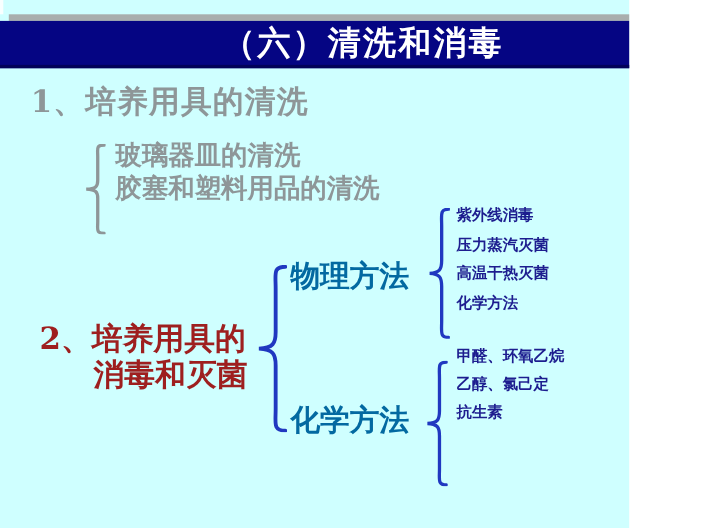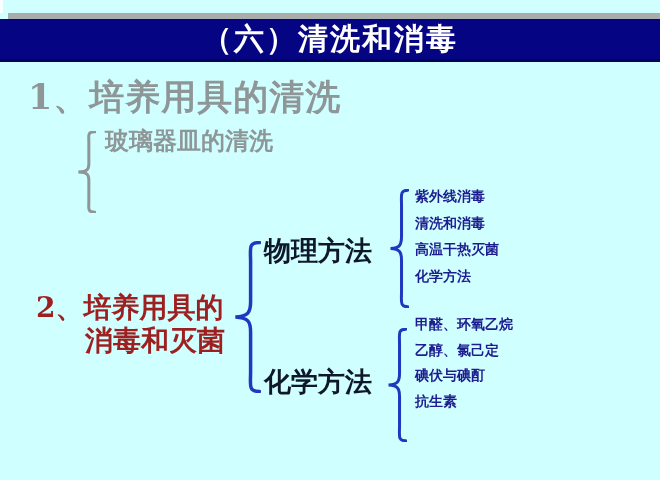--- a/index.html
+++ b/index.html
@@ -1,18 +1,18 @@
 <!DOCTYPE html>
 <html><head>
 <meta charset="utf-8">
 <style>
   html,body{margin:0;padding:0;}
   .slide{
     position:relative;
-    width:660px;height:480px;
+    width:572px;height:480px;
     background:#CFFFFF;
     overflow:hidden;
     font-family:"DejaVu Serif","Liberation Serif",serif;
   }
   .edge-sliver{
     position:absolute;left:0;top:0;width:3px;height:13px;
     background:#F8FFFF;
   }
   .gray-bar{
     position:absolute;left:8px;top:13px;width:652px;height:6px;
@@ -27,42 +27,42 @@
   .title-text{
     color:#FFFFFF;
     font-size:30px;
     font-weight:bold;
     letter-spacing:2px;
     white-space:nowrap;
   }
   .s1-heading{
     position:absolute;left:28px;top:74px;
     color:#8E9698;
-    font-size:35px;font-weight:bold;
+    font-size:28px;font-weight:bold;
     letter-spacing:1px;
     white-space:nowrap;
   }
   .s1-items{
     position:absolute;left:105px;top:126px;
     color:#8E9698;
     font-size:24px;font-weight:bold;
     line-height:30px;
     white-space:nowrap;
   }
   .s2-heading{
     position:absolute;left:36px;top:291px;
     color:#9E1F1F;
     font-size:28px;font-weight:bold;
     line-height:33px;
     white-space:nowrap;
   }
   .s2-line2{padding-left:49px;display:block;}
   .branch-label{
     position:absolute;
-    color:#0f172a;
+    color:#0369a1;
     font-size:27px;font-weight:bold;
     white-space:nowrap;
   }
   .label-physical{left:264px;top:233px;}
   .label-chemical{left:264px;top:364px;}
   .blue-list{
     position:absolute;left:415px;
     color:#1D1D8F;
     font-size:14px;font-weight:bold;
     white-space:nowrap;
@@ -99,20 +99,21 @@
   <div class="s1-heading">1、培养用具的清洗</div>
 
   <div class="brace brace-gray">
     <svg viewBox="0 0 20 100" preserveAspectRatio="none">
       <path d="M19 1 C12 1 13.5 5 13.5 14 L13.5 40 C13.5 47 12 49.5 4 50 C12 50.5 13.5 53 13.5 60 L13.5 86 C13.5 95 12 99 19 99"></path>
     </svg>
   </div>
 
   <div class="s1-items">
     <div>玻璃器皿的清洗</div>
+    <div>胶塞和塑料用品的清洗</div>
   </div>
 
   <div class="s2-heading">
     <span>2、培养用具的</span>
     <span class="s2-line2">消毒和灭菌</span>
   </div>
 
   <div class="brace brace-big">
     <svg viewBox="0 0 20 100" preserveAspectRatio="none">
       <path d="M19 1 C12 1 13.5 5 13.5 14 L13.5 40 C13.5 47 12 49.5 4 50 C12 50.5 13.5 53 13.5 60 L13.5 86 C13.5 95 12 99 19 99"></path>
@@ -129,25 +130,24 @@
   </div>
 
   <div class="brace brace-blue brace-chemical">
     <svg viewBox="0 0 20 100" preserveAspectRatio="none">
       <path d="M19 1 C12 1 13.5 5 13.5 14 L13.5 40 C13.5 47 12 49.5 4 50 C12 50.5 13.5 53 13.5 60 L13.5 86 C13.5 95 12 99 19 99"></path>
     </svg>
   </div>
 
   <div class="blue-list list-physical">
     <div>紫外线消毒</div>
-    <div>清洗和消毒</div>
+    <div>压力蒸汽灭菌</div>
     <div>高温干热灭菌</div>
     <div>化学方法</div>
   </div>
 
   <div class="blue-list list-chemical">
     <div>甲醛、环氧乙烷</div>
     <div>乙醇、氯己定</div>
-    <div>碘伏与碘酊</div>
     <div>抗生素</div>
   </div>
 
 </div>
 
 </body></html>

